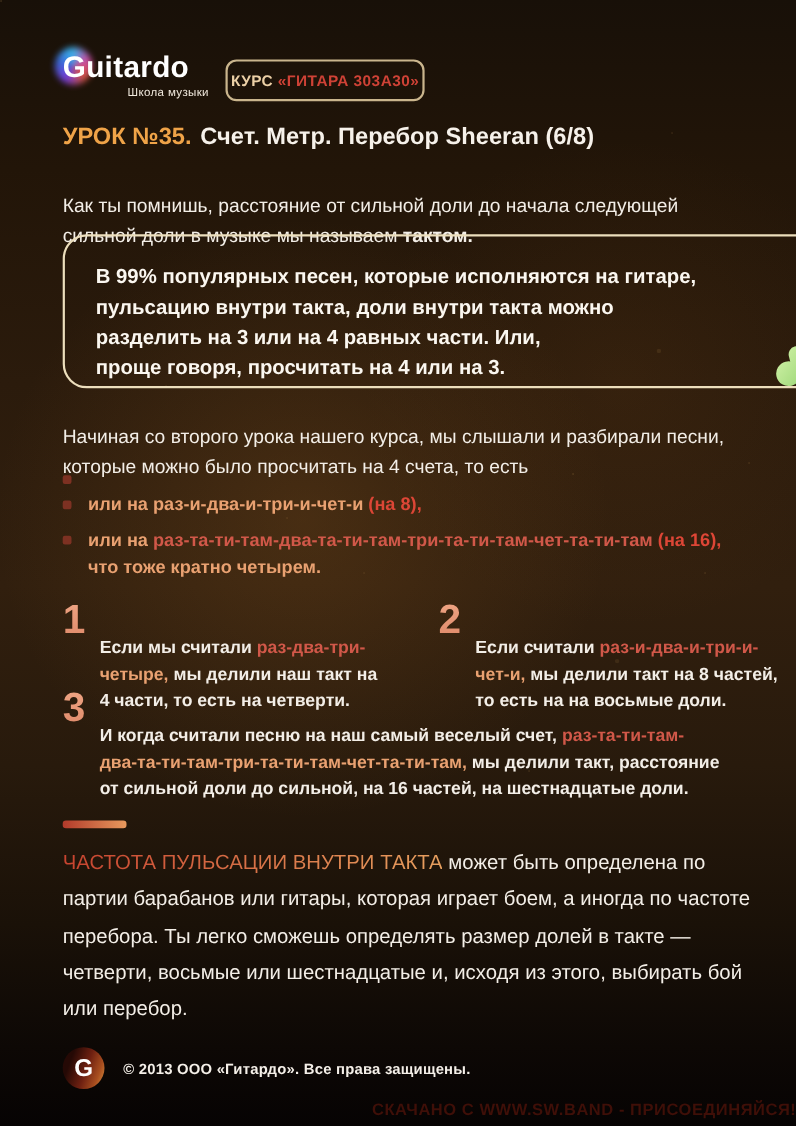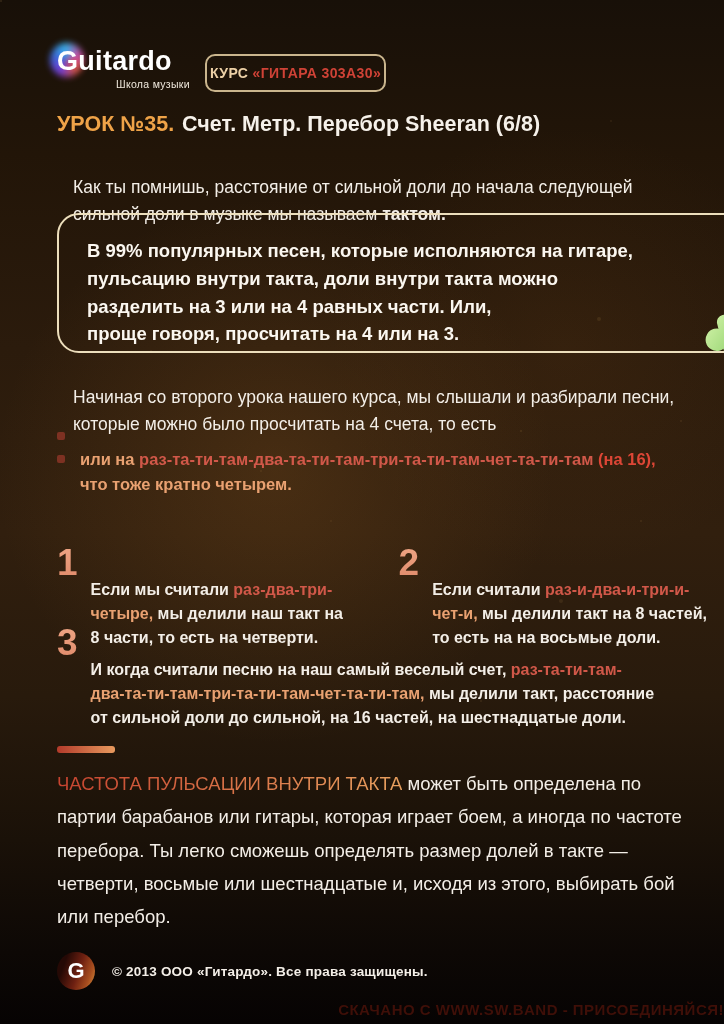--- a/index.html
+++ b/index.html
@@ -34,21 +34,21 @@
   .badge {
     position:absolute; left:148px; top:8px; border:2px solid rgba(233,210,165,.85);
     border-radius:10px; padding:9px 3px; font-size:14px; font-weight:700; letter-spacing:.4px;
   }
   .badge-prefix { color:#ecd0a6; }
   .badge-title { color:#cf4236; }
   
   .h1 { position:absolute; top:112px; left:57px; font-size:21.5px; font-weight:700; }
   .h1-label { color:#efa348; }
   .h1-title { color:#f6f1ea; font-weight:600; margin-left:8px; }
-  .para { color:#f3eee7; font-size:17.5px; line-height:1.55; white-space:pre-line;margin-left:16px; }
+  .para { color:#f3eee7; font-size:17.5px; line-height:1.55; white-space:pre-line; }
   .intro { position:absolute; top:156px; left:57px; width:630px; }
   .intro b { font-weight:700; }
   .callout {
     position:absolute; top:213px; left:57px; width:718px; height:140px; box-sizing:border-box;
     border:2px solid #ecdebc; border-radius:22px; padding:22px 28px;
   }
   .callout-text { color:#fbf7f0; font-size:18.5px; font-weight:700; line-height:1.5; white-space:pre-line; }
   .puzzle { position:absolute; right:-12px; bottom:-26px; width:82px; height:86px; transform:rotate(-14deg); }
   .para2 { position:absolute; top:366px; left:57px; width:650px; }
   
@@ -142,31 +142,35 @@
 
   <p class="para para2">Начиная со второго урока нашего курса, мы слышали и разбирали песни,
 которые можно было просчитать на 4 счета, то есть</p>
 
   <ul class="bullets">
     <li>
       <span class="bullet-marker"></span>
     </li>
     <li>
       <span class="bullet-marker"></span>
+      <span class="bullet-text"><span class="c-orange">или на раз-и-два-и-три-и-чет-и </span><span class="c-bright">(на 8),</span></span>
+    </li>
+    <li>
+      <span class="bullet-marker"></span>
       <span class="bullet-text"><span class="c-orange">или на </span><span class="c-red">раз-та-ти-там-два-та-ти-там-три-та-ти-там-чет-та-ти-там </span><span class="c-bright">(на 16),</span><span class="c-orange">
 что тоже кратно четырем.</span></span>
     </li>
   </ul>
 
   <div class="steps-row">
     <div class="step">
       <div class="step-num">1</div>
       <div class="step-text w1"><span>Если мы считали </span><span class="c-red">раз-два-три-</span><span class="c-orange">
 четыре,</span><span> мы делили наш такт на
-8 части, то есть на четверти.</span></div>
+4 части, то есть на четверти.</span></div>
     </div>
     <div class="step">
       <div class="step-num">2</div>
       <div class="step-text w2"><span>Если считали </span><span class="c-red">раз-и-два-и-три-и-</span><span class="c-orange">
 чет-и,</span><span> мы делили такт на 8 частей,
 то есть на на восьмые доли.</span></div>
     </div>
   </div>
 
   <div class="step3">

